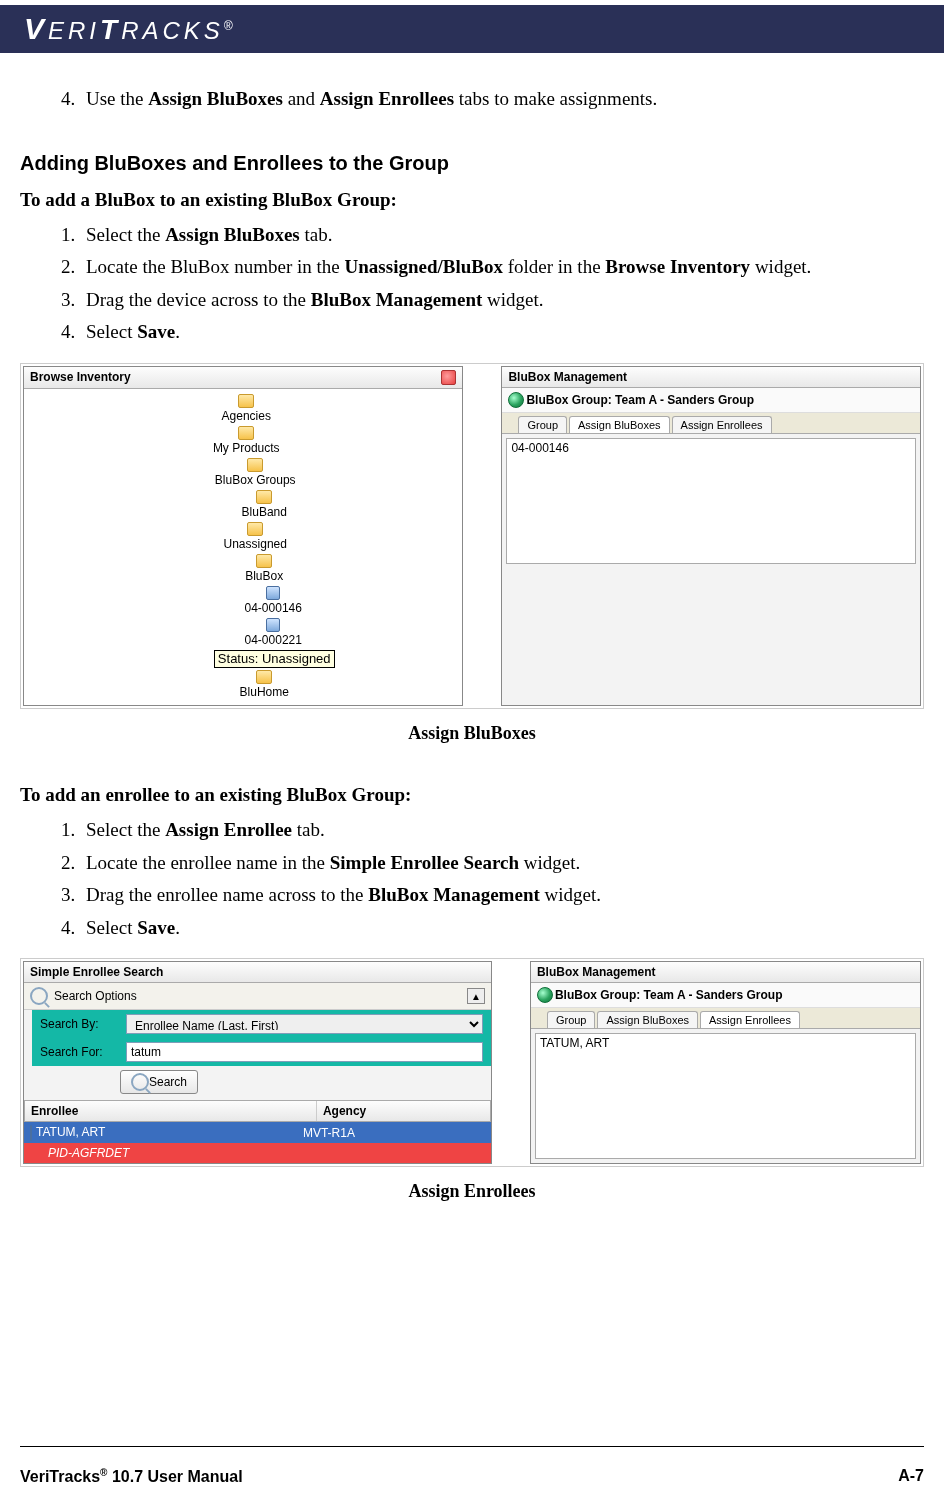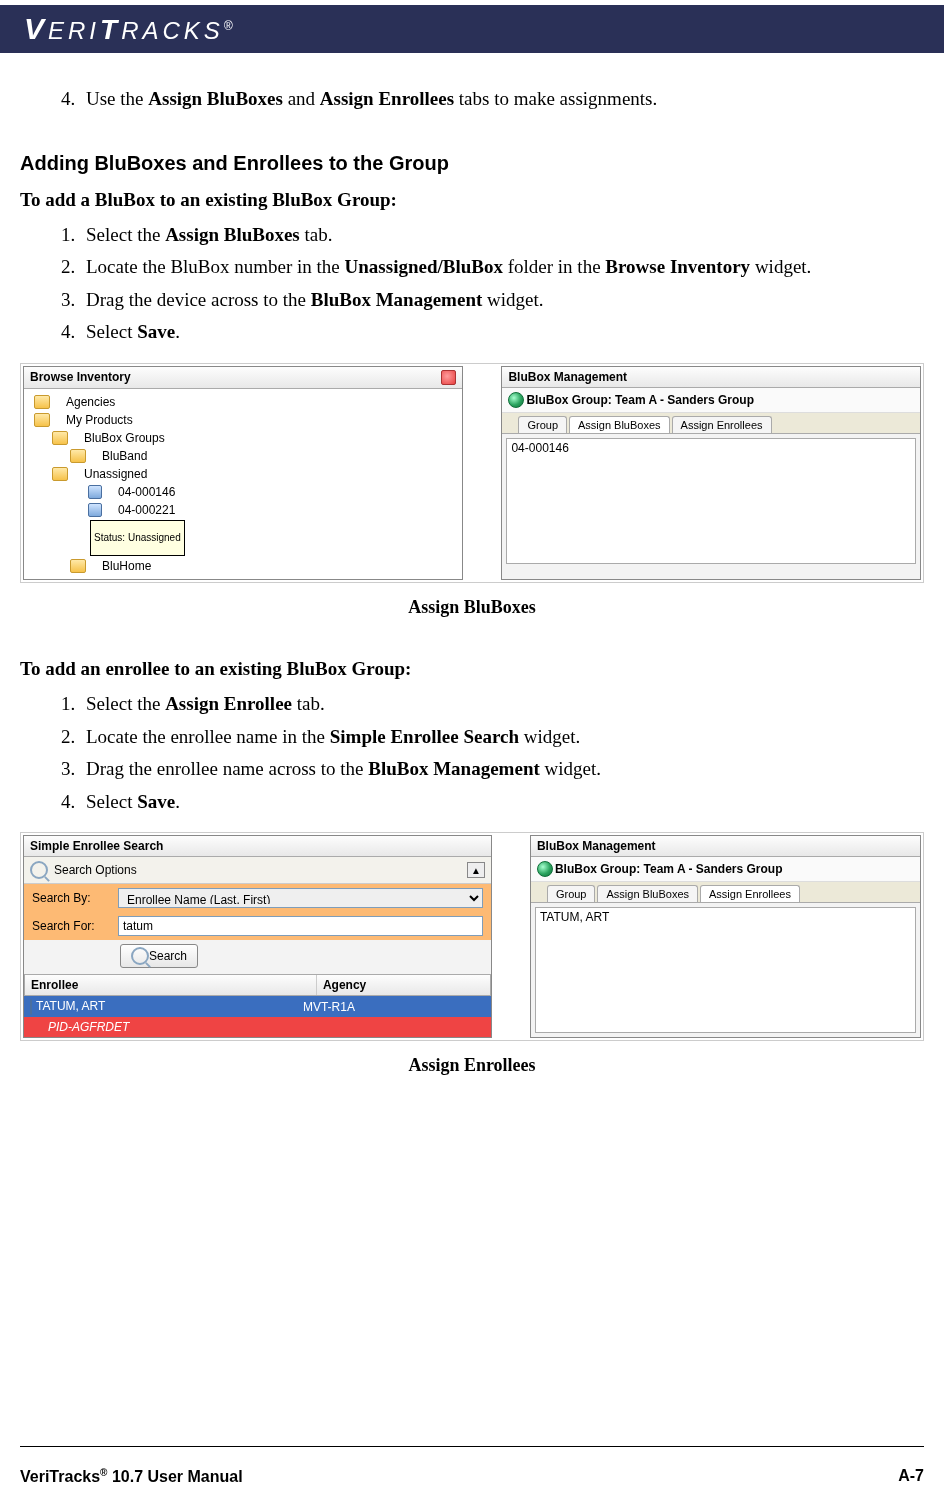--- a/index.html
+++ b/index.html
@@ -90,23 +90,24 @@
     justify-content: space-between;
     align-items: center;
   }
   .close-dot {
     width: 13px; height: 13px; border-radius: 2px;
     background: radial-gradient(circle at 40% 40%, #ff9d9d, #e84040);
     border: 1px solid #a33;
   }
   .panel-body { background: #fff; padding: 4px; }
   .tree-item {
-    display: flex; align-items: center; gap: 16px;
+    display: flex; align-items: center; gap: 0;
     padding: 1px 0 1px var(--indent,4px);
     line-height: 16px;
+    flex-direction: column;
   }
   .folder-icon {
     width: 14px; height: 12px;
     background: linear-gradient(#ffe9a8,#f6c24a);
     border: 1px solid #c99a2e;
     border-radius: 2px;
     position: relative;
   }
   .device-icon {
     width: 12px; height: 12px;
@@ -115,23 +116,23 @@
   }
   .globe-icon {
     width: 14px; height: 14px; border-radius:50%;
     background: radial-gradient(circle at 35% 35%, #a6ffcf, #2aa35e 55%, #0e6f39);
     border: 1px solid #0e6f39;
   }
   .tooltip-box {
     display: inline-block;
     background:#ffffe1;
     border:1px solid #000;
-    padding: 9px 3px;
+    padding: 0 3px;
     margin-left: 2px;
-    font-size: 10px;
+    font-size: 13px;
   }
   .tab-strip {
     display: flex; gap:2px; padding: 3px 4px 0 16px;
     background:#ece9d8;
     border-bottom:1px solid #aaa;
   }
   .tab {
     background:#f5f5f5;
     border:1px solid #aaa;
     border-bottom:none;
@@ -161,21 +162,21 @@
     position:relative;
   }
   .mag-icon::after { content:""; position:absolute; width:6px;height:2px;
     background:#8aa6c1; bottom:-3px; right:-4px; transform:rotate(45deg); }
   .expand-btn {
     width:16px;height:14px;border:1px solid #888;background:#eee;
     display:flex;align-items:center;justify-content:center;font-size:10px;
   }
   .form-row {
     display:flex; align-items:center; gap:6px;
-    padding:4px 8px; background:#fdba74;
+    padding:4px 8px; background:#14b8a6;margin-left:8px;
   }
   .form-row label { width:80px; font-size:12px; }
   .form-row select, .form-row input[type=text] {
     flex:1; font-size:12px; height:20px; border:1px solid #7f9db9;
     padding:3px 4px; box-sizing:border-box; font-family:inherit;
   }
   .search-btn {
     display:inline-flex; align-items:center; gap:0;
     border:1px solid #888; background:linear-gradient(#fff,#e7e7e7);
     padding:2px 10px; font-size:12px; border-radius:3px;
@@ -254,20 +255,24 @@
             <span>BluBox Groups</span>
           </div>
           <div class="tree-item" style="--indent: 42px;">
             <span class="folder-icon"></span>
             <span>BluBand</span>
           </div>
           <div class="tree-item" style="--indent: 24px;">
             <span class="folder-icon"></span>
             <span>Unassigned</span>
           </div>
+          <div class="tree-item" style="--indent: 42px;">
+            <span class="folder-icon"></span>
+            <span>BluBox</span>
+          </div>
           <div class="tree-item" style="--indent: 60px;">
             <span class="device-icon"></span>
             <span>04-000146</span>
           </div>
           <div class="tree-item" style="--indent: 60px;">
             <span class="device-icon"></span>
             <span>04-000221</span>
           </div>
           <div class="tree-item" style="--indent: 60px;">
             <span class="tooltip-box">Status: Unassigned</span>

